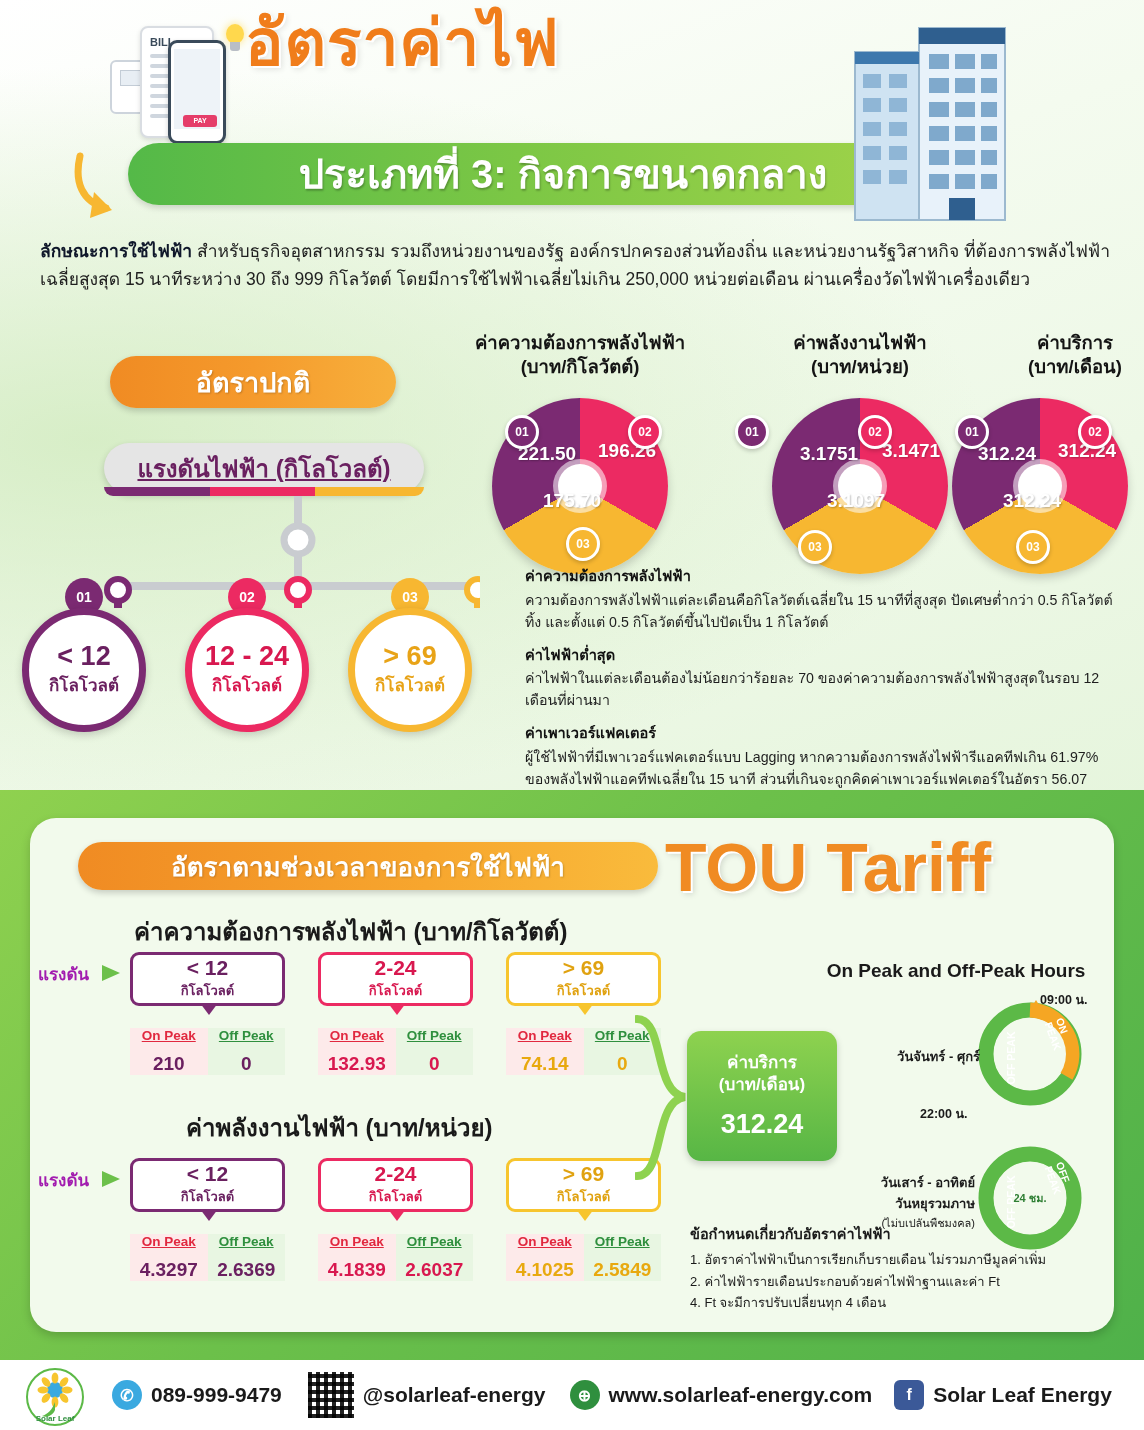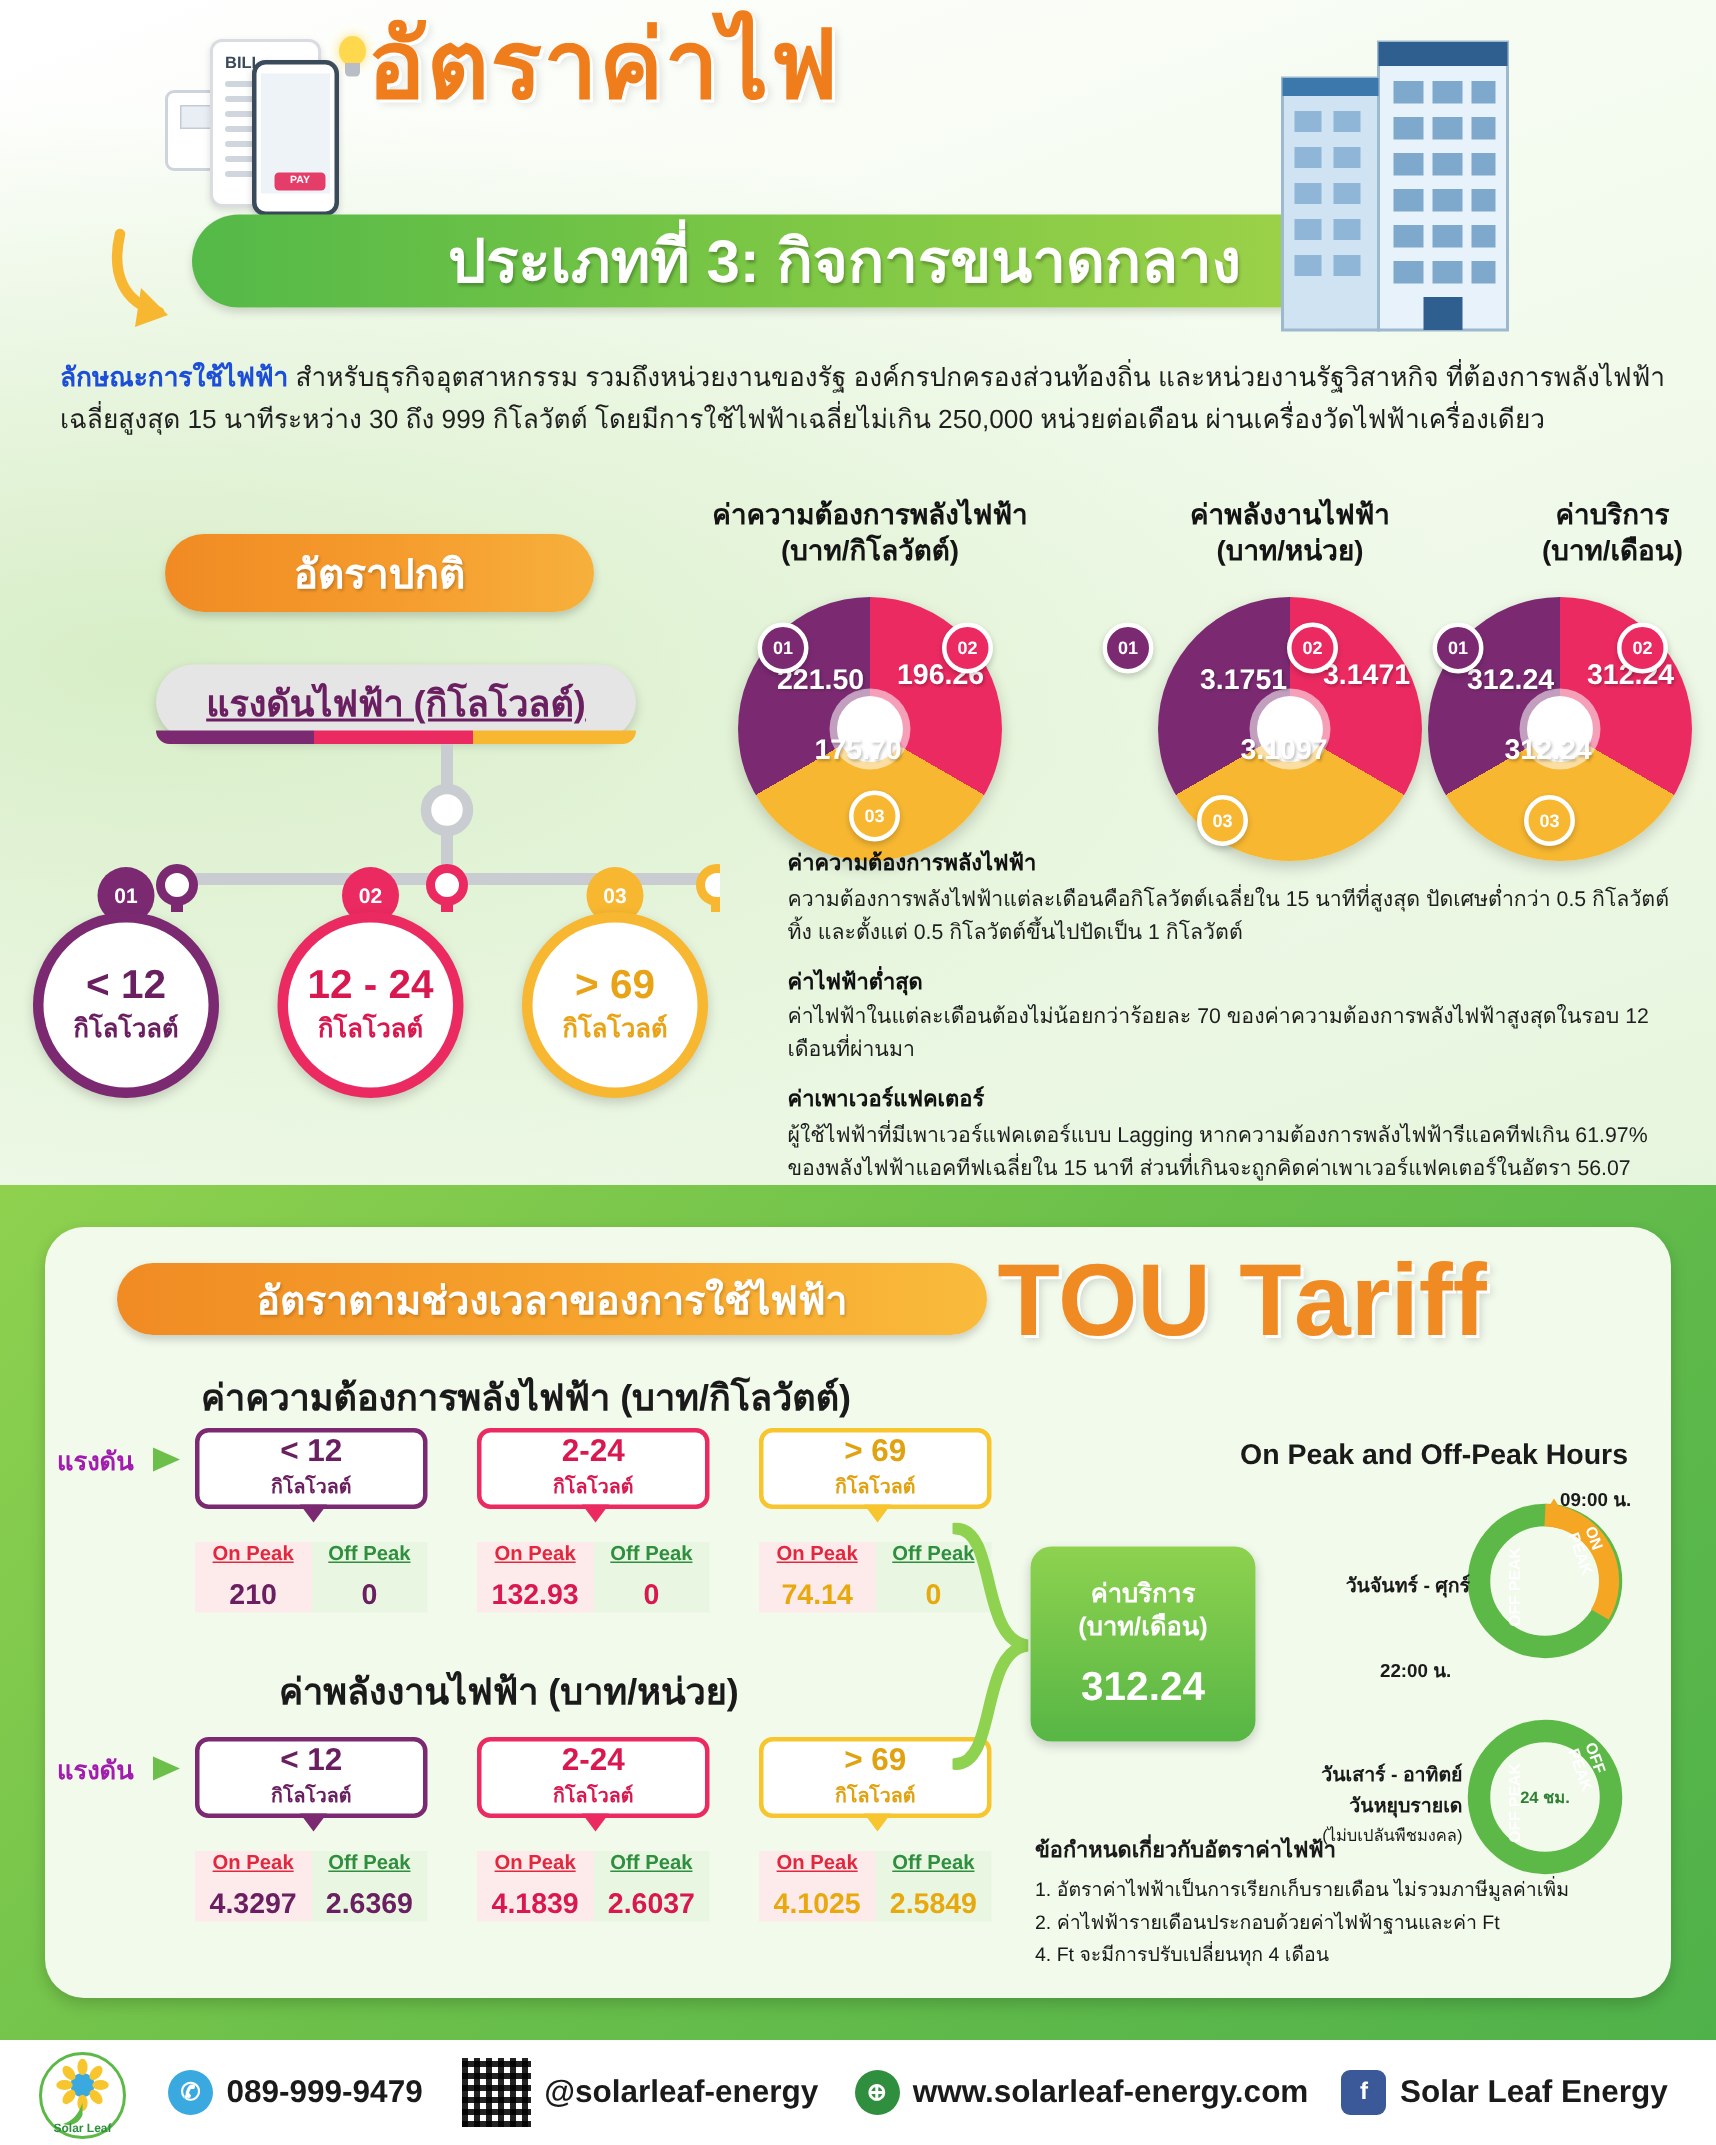--- a/index.html
+++ b/index.html
@@ -71,21 +71,21 @@
   .arrow-down svg { width:100%; height:100%; }
 
   
   .building { position:absolute; left: 845px; top: 18px; width: 175px; height: 205px; }
 
   
   .desc {
     position: absolute; left: 40px; top: 237px; width: 1072px;
     font-size: 17.5px; line-height: 1.62; color: #1f1f1f;
   }
-  .desc b { color:#1d4ed8; }
+  .desc b { color:#0f172a; }
 
   
   .normal-pill {
     position:absolute; left:110px; top:356px; width:286px; height:52px;
     background: linear-gradient(90deg,#f08b23 0%, #f59a2c 50%, #f7b03c 100%);
     border-radius:26px; box-shadow:0 3px 6px rgba(0,0,0,.18);
     display:flex; align-items:center; justify-content:center;
     color:#fff; font-size:27px; font-weight:bold; text-shadow:1px 1px 2px rgba(0,0,0,.2);
   }
   .volt-pill {
@@ -606,21 +606,21 @@
   <div class="clock" style="left:978px; top:1146px;">
     <svg viewBox="0 0 104 104" width="104" height="104" style="position:absolute;left:0;top:0;">
       <circle cx="52" cy="52" r="44" fill="none" stroke="#5cb947" stroke-width="15"></circle>
     </svg>
     <div class="clock-in">24 ชม.</div>
     <div class="clock-lbl" style="left:6px; top:50px; transform:rotate(-90deg);">OFF PEAK</div>
     <div class="clock-lbl" style="left:62px; top:26px; transform:rotate(70deg);">OFF PEAK</div>
   </div>
   <div class="day-lbl" style="left:835px; top:1172px; width:140px;">
     <div>วันเสาร์ - อาทิตย์</div>
-    <div>วันหยุบรายเด</div>
+    <div>วันหยุรวมภาษ</div>
     <div style="font-size:11px;font-weight:normal;">(ไม่บเปลันพืชมงคล)</div>
   </div>
 
   <div class="cond">
     <h5>ข้อกำหนดเกี่ยวกับอัตราค่าไฟฟ้า</h5>
     <div>1. อัตราค่าไฟฟ้าเป็นการเรียกเก็บรายเดือน ไม่รวมภาษีมูลค่าเพิ่ม</div>
     <div>2. ค่าไฟฟ้ารายเดือนประกอบด้วยค่าไฟฟ้าฐานและค่า Ft</div>
     <div>4. Ft จะมีการปรับเปลี่ยนทุก 4 เดือน</div>
   </div>
 

